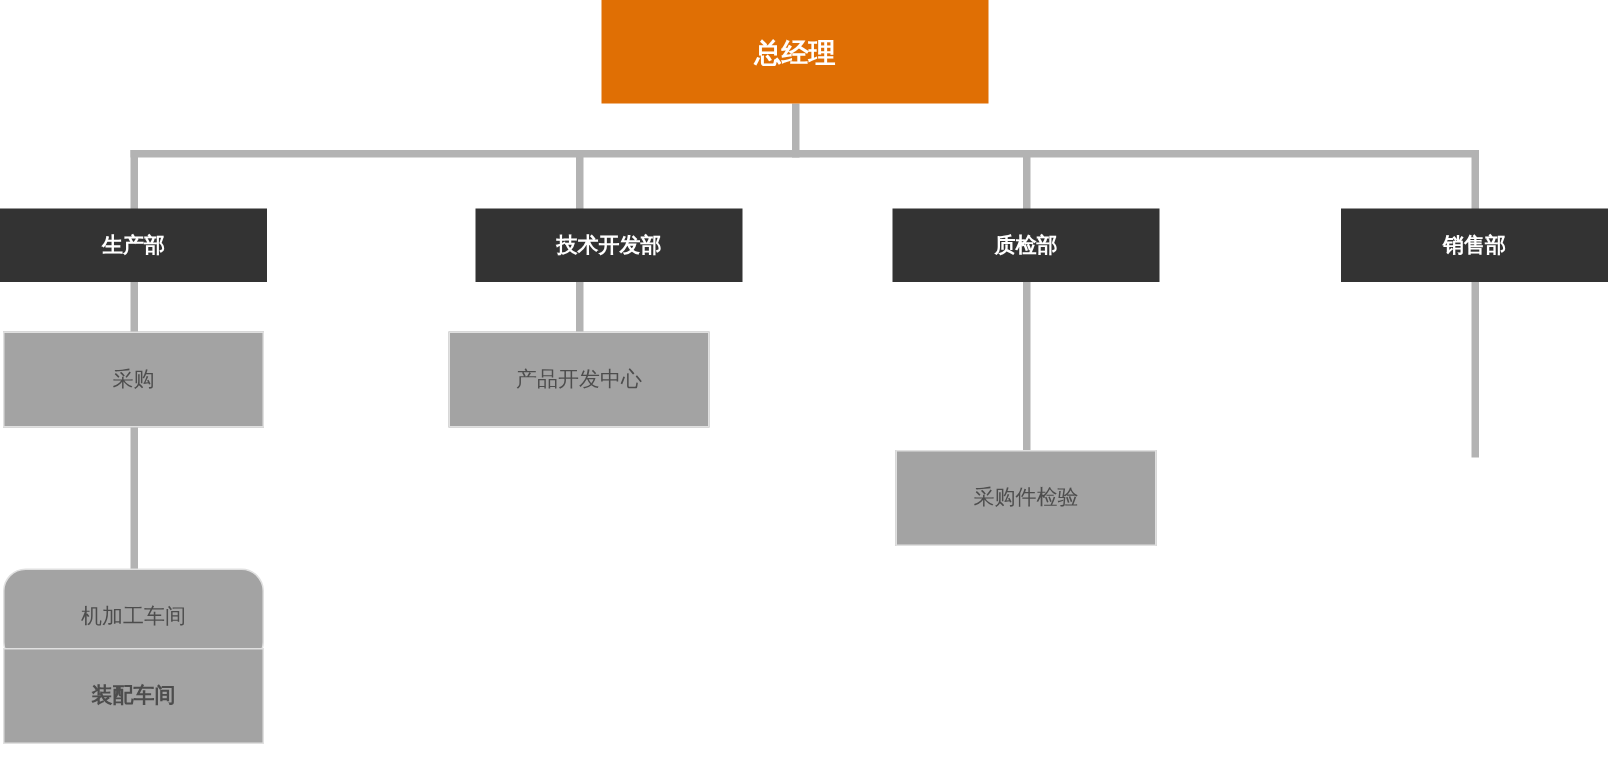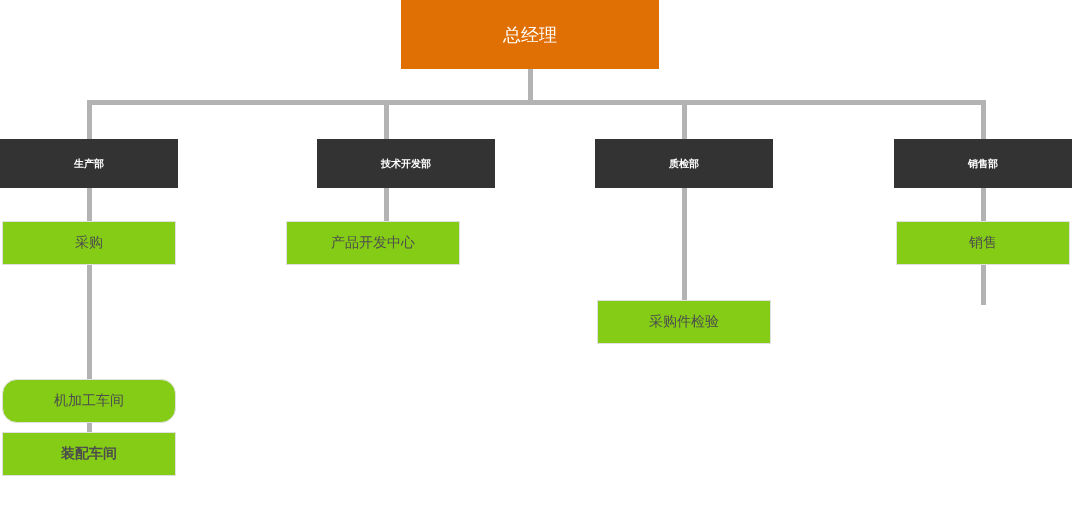--- a/index.html
+++ b/index.html
@@ -26,39 +26,39 @@
     display: flex;
     align-items: center;
     justify-content: center;
     text-align: center;
   }
   .root-box {
     left: 401px; top: 0; width: 258px; height: 69px;
     background: #E06F04;
     color: #ffffff;
     font-size: 18px;
-    font-weight: 400;
+    font-weight: 700;
   }
   .dept {
     top: 139px; height: 49px; width: 178px;
     background: #333333;
     color: #ffffff;
-    font-size: 10px;
+    font-size: 14px;
     font-weight: 700;
   }
   .child {
-    height: 44px; width: 174px;
-    background: #84cc16;
+    height: 64px; width: 174px;
+    background: #a3a3a3;
     border: 1px solid #E0E0E0;
     color: #4D4D4D;
     font-size: 14px;
     font-weight: 400;
   }
   .dept.c1 { left: 0; }    .child.c1 { left: 2px; }
-  .dept.c2 { left: 297px; margin-left: 20px; } .child.c2 { left: 286px; }
+  .dept.c2 { left: 297px; margin-left: 20px; } .child.c2 { left: 299px; }
   .dept.c3 { left: 595px; font-family: Liberation Mono, monospace; } .child.c3 { left: 597px; }
   .dept.c4 { left: 894px; } .child.c4 { left: 896px; }
   .r1 { top: 221px; }
   .r2 { top: 300px; }
   .r3 { top: 379px; border-radius: 15px; }
   .r4 { top: 432px; font-weight: bold; }
 </style>
 </head>
 <body>
 
@@ -78,15 +78,14 @@
   <div class="box child c1 r3">机加工车间</div>
   <div class="box child c1 r4">装配车间</div>
 
   <div class="box dept c2">技术开发部</div>
   <div class="box child c2 r1">产品开发中心</div>
 
   <div class="box dept c3">质检部</div>
   <div class="box child c3 r2">采购件检验</div>
 
   <div class="box dept c4">销售部</div>
-  <div class="box child c4 r1">销售</div>
 
 </div>
 
 </body></html>

